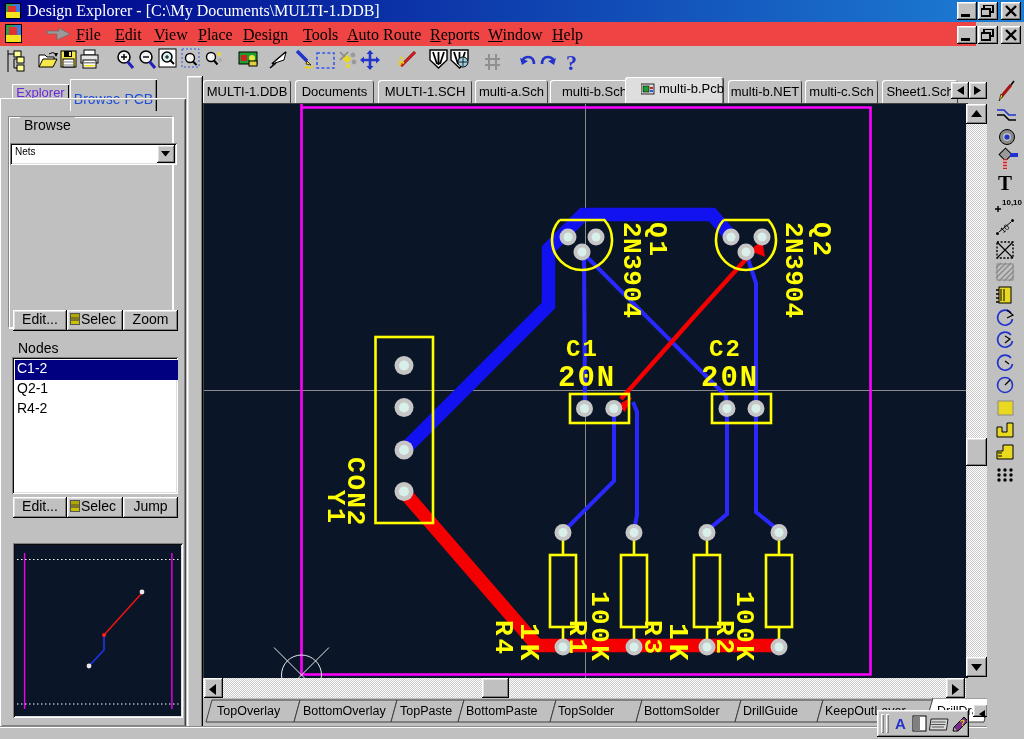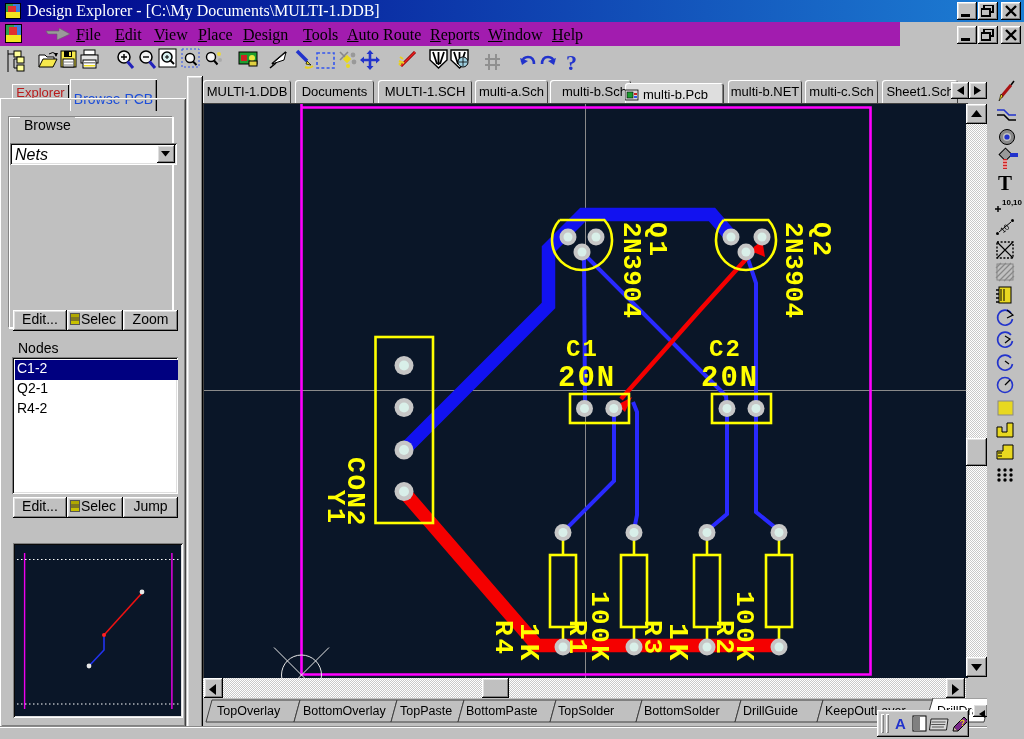--- a/index.html
+++ b/index.html
@@ -35,21 +35,21 @@
         <rect x="0" y="4" width="9" height="7" fill="#c0c0c0" stroke="#000" stroke-width="2"></rect>
       </svg>
     </div>
   <div class="abs btn" style="left:1001px;top:2px;width:20px;height:18px;">
       <svg class="abs" style="left:4px;top:3px;" width="12" height="12">
         <path d="M1 1 L11 11 M11 1 L1 11" stroke="#000" stroke-width="2.4"></path>
       </svg>
     </div>
 </div>
 
-<div class="abs" style="left:0;top:22px;width:900px;height:24px;background:#a21caf;">
+<div class="abs" style="left:0;top:22px;width:976px;height:24px;background:#ef4444;">
   <div class="abs" style="left:4px;top:1px;width:20px;height:21px;">
     <svg width="20" height="21">
         <rect x="1" y="1" width="17" height="19" fill="#000"></rect>
         <rect x="2" y="2" width="8" height="10" fill="#2e9e4f"></rect>
         <rect x="10" y="2" width="7" height="10" fill="#3a7de0"></rect>
         <rect x="5" y="4" width="8" height="11" fill="#e03030"></rect>
         <rect x="2" y="12" width="15" height="7" fill="#f2e520"></rect>
       </svg>
   </div>
   <svg class="abs" style="left:44px;top:6px;" width="28" height="14">
@@ -214,30 +214,30 @@
         <path d="M1 10 Q1 3 7 3 Q12 3 13 8" fill="none" stroke="#2233cc" stroke-width="2.6"></path>
         <path d="M15 4 L13 11 L7 7 Z" fill="#2233cc"></path>
       </g>
 
     <text x="566" y="24" font-size="22" font-weight="bold" fill="#2233cc" font-family="Liberation Serif,serif">?</text>
   </svg>
 </div>
 
 <div class="abs" id="leftpanel" style="left:0;top:76px;width:186px;height:651px;background:#c0c0c0;font-size:14px;">
 
-  <div class="abs" style="left:12px;top:8px;width:57px;height:15px;background:#c0c0c0;box-shadow:inset 1px 1px 0 #fff,inset -1px 0 0 #000;font-size:13px;text-align:center;color:#b91c1c;padding-top:1px;">Explorer</div>
+  <div class="abs" style="left:12px;top:8px;width:57px;height:15px;background:#c0c0c0;box-shadow:inset 1px 1px 0 #fff,inset -1px 0 0 #000;font-size:13px;text-align:center;color:#6d28d9;padding-top:1px;">Explorer</div>
   <div class="abs" style="left:70px;top:3px;width:87px;height:20px;background:#c0c0c0;box-shadow:inset 1px 1px 0 #fff,inset -1px 0 0 #000, inset -2px 0 0 #808080;font-size:14px;text-align:center;color:#1d4ed8;padding-top:12px;">Browse PCB</div>
 
   <div class="abs" style="left:0px;top:22px;width:186px;height:629px;box-shadow:inset 1px 1px 0 #fff,inset -1px -1px 0 #404040,inset 2px 2px 0 #c0c0c0,inset -2px -2px 0 #808080;"></div>
 
   <fieldset class="abs" style="left:8px;top:40px;width:163px;height:210px;border:1px solid;border-color:#868686 #fff #fff #868686;box-shadow:1px 1px 0 #fff, inset 1px 1px 0 #fff;margin:0;padding:0;"></fieldset>
   <div class="abs" style="left:20px;top:41px;background:#c0c0c0;padding:0 4px;font-size:14px;">Browse</div>
 
   <div class="abs sunken" style="left:10px;top:67px;width:167px;height:22px;background:#fff;">
-    <div class="abs" style="left:5px;top:3px;font-size:16px;font-style:italic;">Nets</div>
+    <div class="abs" style="left:5px;top:3px;font-size:10px;">Nets</div>
     <div class="abs btn" style="left:147px;top:2px;width:18px;height:18px;">
         <svg class="abs" style="left:4px;top:6px;" width="9" height="6">
           <path d="M0 0 H9 L4.5 5.5 Z" fill="#000"></path>
         </svg>
       </div>
   </div>
 
 
   <div class="abs btn" style="left:13px;top:234px;width:54px;height:20px;text-align:center;padding-top:1px;">Edit...</div>
   <div class="abs btn" style="left:67px;top:234px;width:56px;height:20px;padding-top:1px;"><span style="display:inline-block;width:8px;height:10px;margin:1px 2px 0 4px;background:linear-gradient(#b0a800 33%,#807820 33% 66%,#c8c000 66%);outline:1px solid #555;"></span>Selec</div>
@@ -289,21 +289,21 @@
   <div class="abs dtab" style="left:679px;width:76px;">Sheet1.Sch</div>
   <div class="abs btn" style="left:748px;top:6px;width:18px;height:17px;text-align:center;"><svg style="margin-top:4px;" width="8" height="9">
         <path d="M8 0 L8 9 L1 4.5 Z" fill="#000"></path>
       </svg></div>
   <div class="abs btn" style="left:766px;top:6px;width:18px;height:17px;text-align:center;"><svg style="margin-top:4px;" width="8" height="9">
         <path d="M0 0 L0 9 L7 4.5 Z" fill="#000"></path>
       </svg></div>
 </div>
 <style>
 .dtab{top:4px;height:20px;background:#c0c0c0;box-shadow:inset 1px 1px 0 #fff,inset -1px 0 0 #404040;border-radius:3px 3px 0 0;text-align:center;padding-top:4px;color:#000;white-space:nowrap;overflow:hidden;}
-.dtabA{top:7px;height:23px;background:#dedede;box-shadow:inset 1px 1px 0 #fff,inset -1px 0 0 #404040, inset -2px 0 0 #808080;border-radius:3px 3px 0 0;text-align:left;padding-top:4px;color:#000;white-space:nowrap;}
+.dtabA{top:1px;height:23px;background:#dedede;box-shadow:inset 1px 1px 0 #fff,inset -1px 0 0 #404040, inset -2px 0 0 #808080;border-radius:3px 3px 0 0;text-align:right;padding-top:4px;color:#000;white-space:nowrap;}
 </style>
 
 <div class="abs" style="left:203px;top:103px;width:764px;height:575px;background:#0a1628;border-top:1px solid #404040;border-left:1px solid #404040;">
 <svg id="pcb" width="763" height="574" viewBox="204 104 763 574" font-family="Liberation Mono,monospace" font-weight="bold">
   <rect x="204" y="104" width="763" height="574" fill="#0a1628"></rect>
 
   <line x1="585.5" y1="104" x2="585.5" y2="678" stroke="#8a8a8a" stroke-width="1"></line>
   <line x1="204" y1="390.5" x2="967" y2="390.5" stroke="#8a8a8a" stroke-width="1"></line>
 
   <path d="M301.5 104 L301.5 674.5 L870.5 674.5 L870.5 107.5 L301.5 107.5" fill="none" stroke="#ff00ff" stroke-width="2.6"></path>

